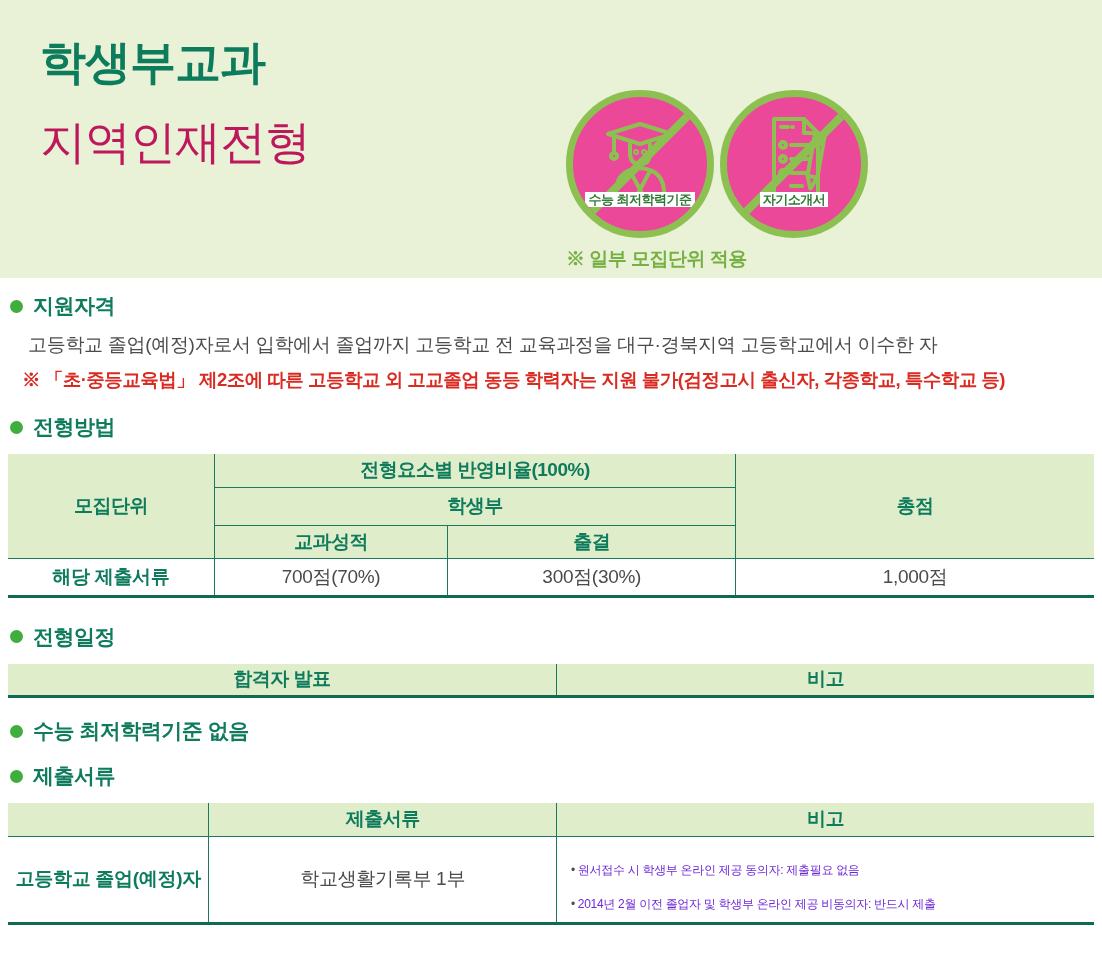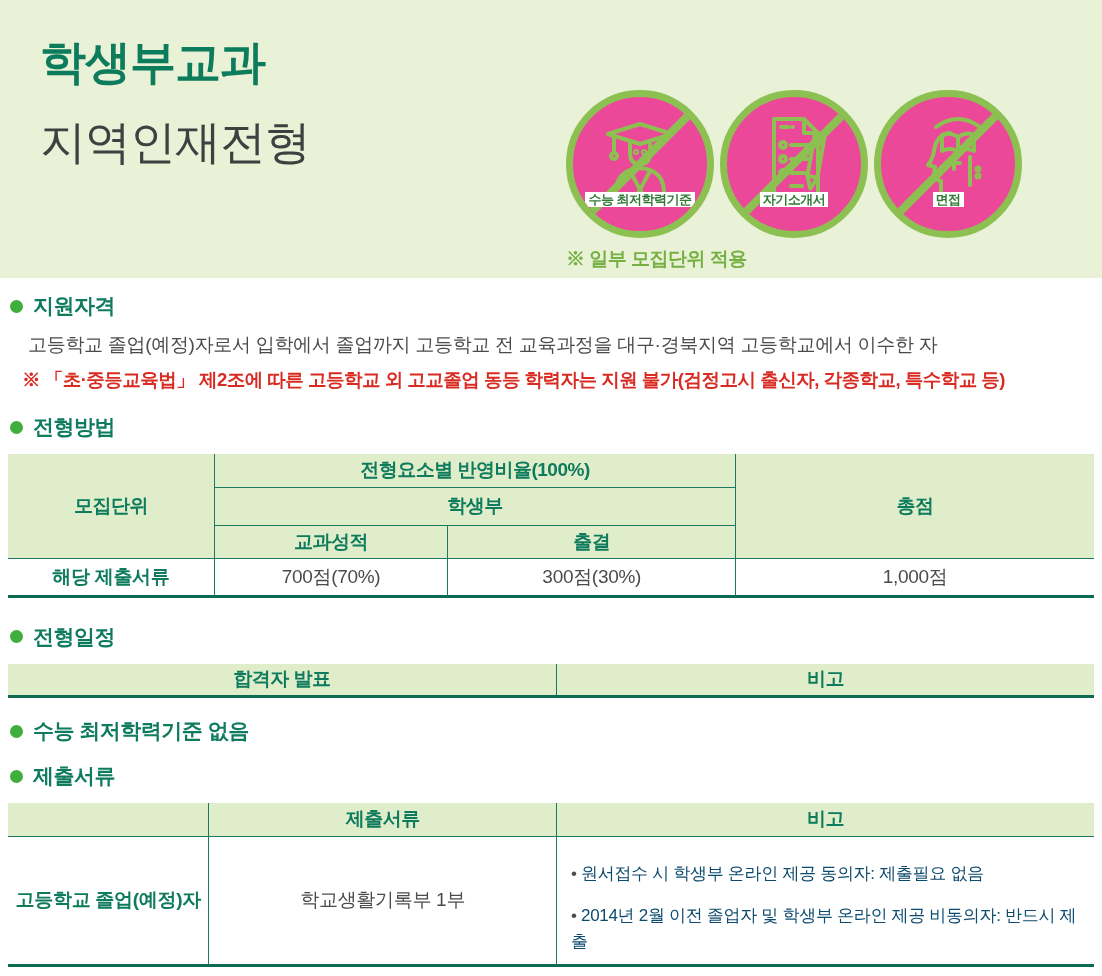--- a/index.html
+++ b/index.html
@@ -10,21 +10,21 @@
     color:#4b4b4b;
   }
   
   .banner{ position:relative; width:1102px; height:278px; background:#e9f1d6; }
   .banner .title{
     position:absolute; left:40px; top:32px;
     font-size:46px; font-weight:800; letter-spacing:-1px; color:#0c7c5c;
   }
   .banner .subtitle{
     position:absolute; left:40px; top:112px;
-    font-size:46px; font-weight:300; letter-spacing:-1px; color:#404040;
+    font-size:46px; font-weight:300; letter-spacing:-1px; color:#be185d;
   }
   .badges{ position:absolute; left:566px; top:90px; display:flex; gap:6px; }
   .badge{
     position:relative; width:148px; height:148px; border-radius:50%;
     background:#ec4899; border:7px solid #8cc152; overflow:hidden;
   }
   .badge svg{ position:relative; z-index:1; display:block; margin:10px auto 0; }
   .slash{
     position:absolute; z-index:2; left:-8%; top:calc(50% - 4px);
     width:116%; height:8px; background:#8cc152; border-radius:4px;
@@ -62,21 +62,21 @@
     background:#ffffff; border:1px solid #1c795b; font-size:19px; color:#4b4b4b;
     text-align:center; letter-spacing:-0.3px;
   }
   table tr:first-child > *{ border-top:none; }
   table tr > *:first-child{ border-left:none; }
   table tr > *:last-child{ border-right:none; }
   .row-h1{ height:33px; } .row-h2{ height:38px;padding-left:40px; } .row-h3{ height:33px; }
   .row-data{ height:38px; }
   td.green-label{ color:#0d7b5c; font-weight:700; }
   td.notes-cell{ text-align:left; padding:8px 14px; }
-  .note-item{ font-size:17px; line-height:1.55; color:#0c4a6e; letter-spacing:-0.3px;margin-top:16px; }
+  .note-item{ font-size:12px; line-height:1.55; color:#6d28d9; letter-spacing:-0.3px;margin-top:16px; }
   .note-item::before{ content:"• "; color:#4b4b4b; }
   .tbl-method{ margin-top:13px; }
   .tbl-schedule{ margin-top:13px; }
   .tbl-docs{ margin-top:13px; }
   .sec-schedule{ margin-top:25px; }
   .sec-method{ margin-top:21px; }
   .sec-min{ margin-top:19px; }
   .sec-docs{ margin-top:17px; }
 </style>
 </head>
@@ -122,36 +122,20 @@
           <path d="M66,70 L71,82 L76,70"></path>
           <path d="M66,36 H76"></path>
         </g>
       </svg>
       <span class="slash"></span>
       <div class="badge-label">
         <span>자기소개서</span>
       </div>
     </div>
 
-    <div class="badge">
-      <svg width="100" height="100" viewBox="0 0 100 100" fill="none" stroke="#8cc152" stroke-width="4" stroke-linecap="round" stroke-linejoin="round">
-        <path d="M52,26 Q38,28 36,44 Q35,51 30,58 L37,60 Q34,73 43,74 L43,85"></path>
-        <path d="M60,30 Q51,24 44,28 L44,44 Q51,40 60,44 Z"></path>
-        <path d="M60,30 Q69,24 76,28 L76,44 Q69,40 60,44 Z"></path>
-        <path d="M38,20 Q60,4 82,20"></path>
-        <path d="M50,56 h12 M56,50 v12"></path>
-        <path d="M72,50 V78"></path>
-        <circle cx="80" cy="62" r="1.5"></circle>
-          <circle cx="80" cy="69" r="1.5"></circle>
-      </svg>
-      <span class="slash"></span>
-      <div class="badge-label">
-        <span>면접</span>
-      </div>
-    </div>
   </div>
 
   <div class="badge-note">※ 일부 모집단위 적용</div>
 </header>
 
 <main>
 
   <div class="sec-heading m-top1">
     <span class="dot"></span>
     <span class="txt">지원자격</span>

